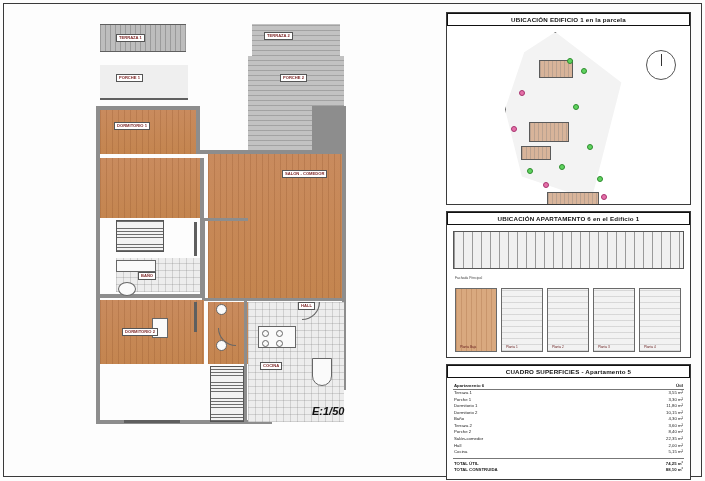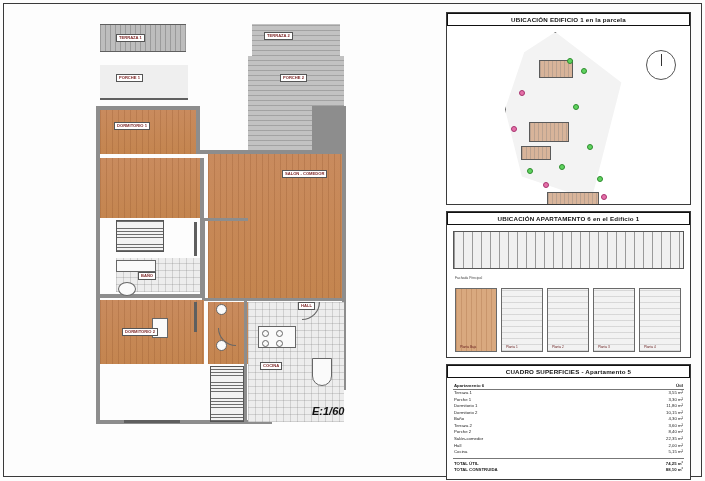--- a/index.html
+++ b/index.html
@@ -236,21 +236,21 @@
     <div class="lbl" style="left:252px; top:22px;">TERRAZA 2</div>
     <div class="lbl" style="left:104px; top:64px;">PORCHE 1</div>
     <div class="lbl" style="left:268px; top:64px;">PORCHE 2</div>
     <div class="lbl" style="left:102px; top:112px;">DORMITORIO 1</div>
     <div class="lbl" style="left:270px; top:160px;">SALON - COMEDOR</div>
     <div class="lbl" style="left:126px; top:262px;">BAÑO</div>
     <div class="lbl" style="left:286px; top:292px;">HALL</div>
     <div class="lbl" style="left:110px; top:318px;">DORMITORIO 2</div>
     <div class="lbl" style="left:248px; top:352px;">COCINA</div>
 
-    <div class="scale">E:1/60</div>
+    <div class="scale">E:1/50</div>
   </div>
 
   <div class="rcol">
 
     <div class="pbox" style="margin-bottom:6px;">
       <div class="panel-title">UBICACIÓN EDIFICIO 1 en la parcela</div>
       <div class="site">
         <div class="plot"></div>
 
         <div class="blk" style="left:92px; top:34px;  width:34px; height:18px;"></div>

